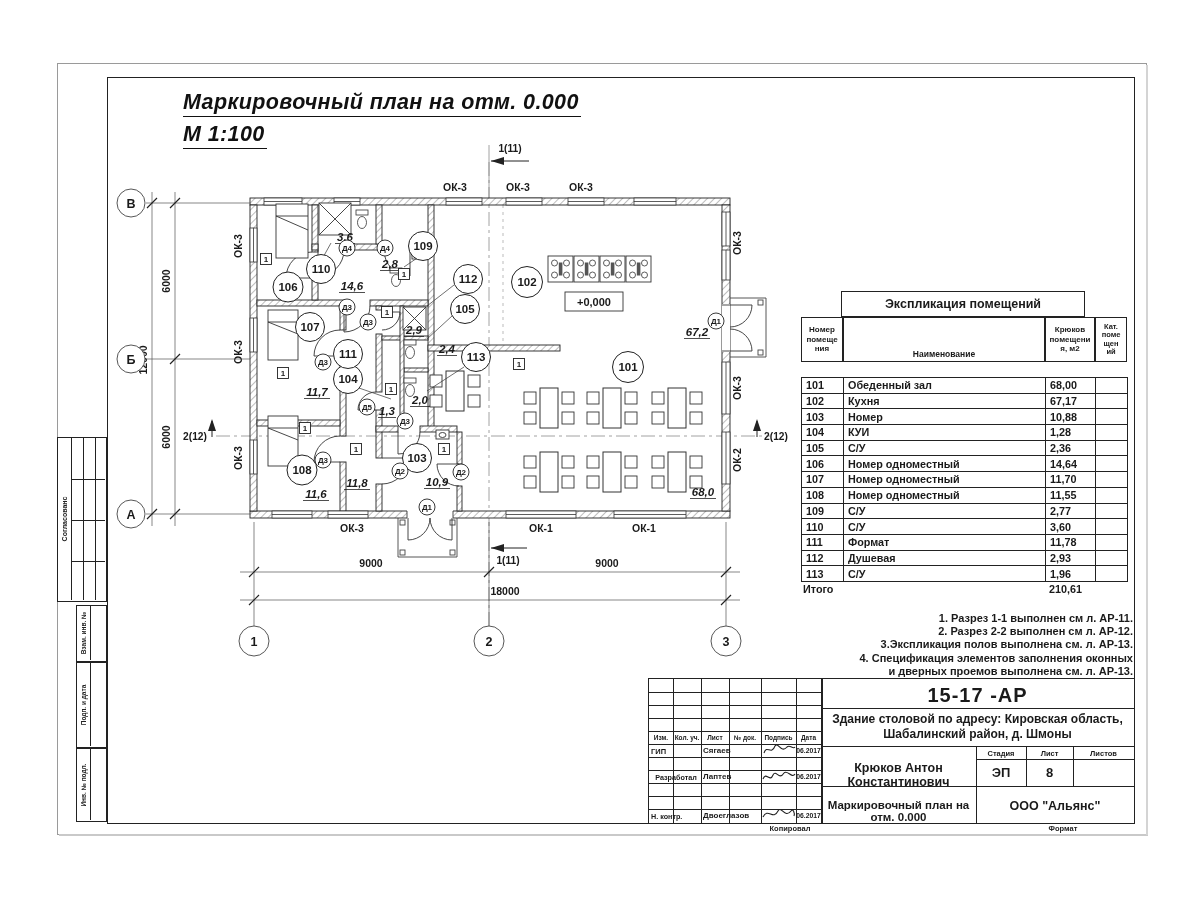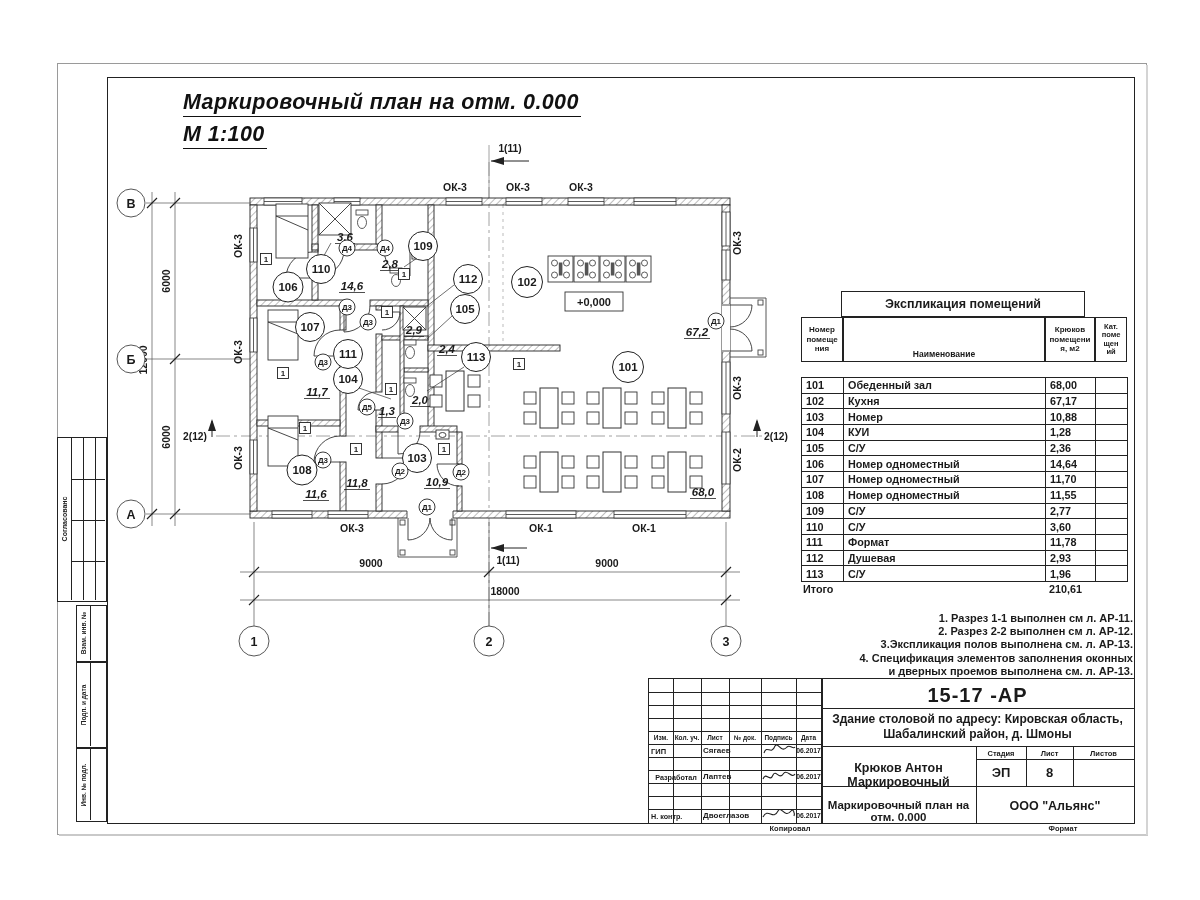--- a/index.html
+++ b/index.html
@@ -604,21 +604,21 @@
     <div class="ln" style="left:172px;top:67px;width:313px;height:1px"></div>
     <div class="ln" style="left:172px;top:107px;width:313px;height:1px"></div>
     <div class="ln" style="left:327px;top:80px;width:158px;height:1px"></div>
     <div class="ln" style="left:327px;top:67px;width:1px;height:77px"></div>
     <div class="ln" style="left:377px;top:67px;width:1px;height:40px"></div>
     <div class="ln" style="left:424px;top:67px;width:1px;height:40px"></div>
 
     <div class="tx big" style="left:172px;top:3px;width:313px;height:26px;line-height:26px">15-17 -АР</div>
     <div class="tx" style="left:172px;top:48px;width:313px;font-size:12px">Шабалинский район, д. Шмоны</div>
     <div class="tx" style="left:172px;top:33px;width:313px;font-size:12px">Здание столовой по адресу: Кировская область,</div>
-    <div class="tx" style="left:172px;top:82px;width:155px;font-size:12.5px">Крюков Антон Маркировочный</div>
+    <div class="tx" style="left:172px;top:82px;width:155px;font-size:12.5px">Крюков Антон Константинович</div>
     <div class="tx" style="left:172px;top:120px;width:155px;font-size:11.5px">Маркировочный план  на отм. 0.000</div>
     <div class="tx" style="left:327px;top:120px;width:158px;font-size:12.5px">ООО "Альянс"</div>
     <div class="tx" style="left:327px;top:70px;width:50px;font-size:7.5px">Стадия</div>
     <div class="tx" style="left:377px;top:70px;width:47px;font-size:7.5px">Лист</div>
     <div class="tx" style="left:424px;top:70px;width:61px;font-size:7.5px">Листов</div>
     <div class="tx" style="left:327px;top:86px;width:50px;font-size:13px">ЭП</div>
     <div class="tx" style="left:377px;top:86px;width:47px;font-size:13px">8</div>
     <div class="tx" style="left:0;top:55px;width:24px;font-size:6.5px">Изм.</div>
     <div class="tx" style="left:24px;top:55px;width:28px;font-size:6.5px">Кол. уч.</div>
     <div class="tx" style="left:52px;top:55px;width:28px;font-size:6.5px">Лист</div>

